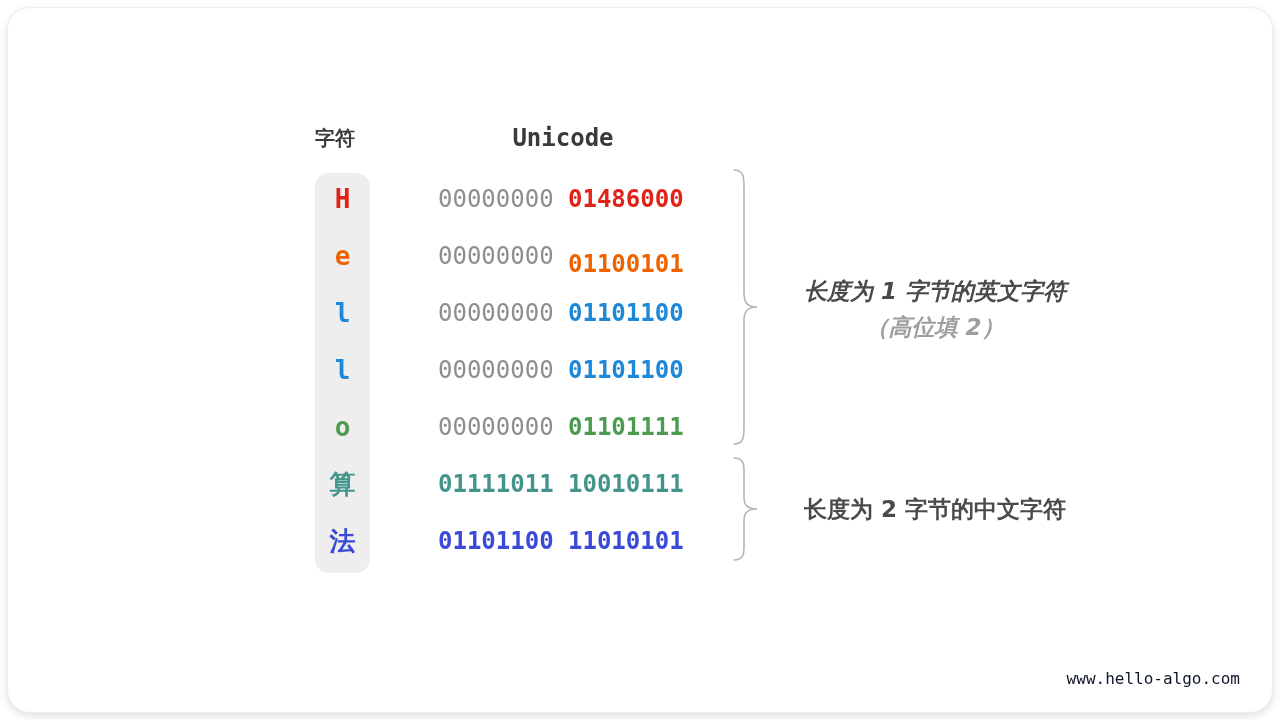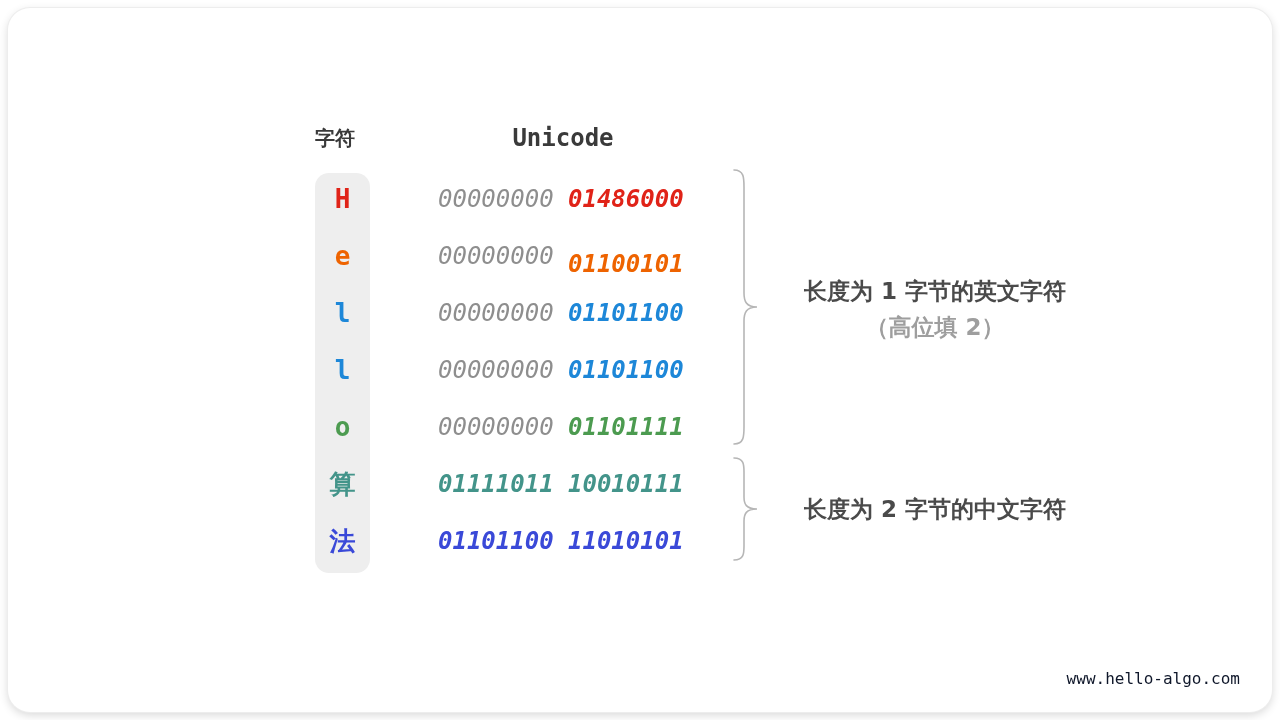--- a/index.html
+++ b/index.html
@@ -39,32 +39,31 @@
   .char-cell {
     position: absolute; left: 307px; width: 55px; height: 28px;
     line-height: 28px; text-align: center;
     font-family: "DejaVu Sans Mono", "DejaVu Sans", monospace;
     font-size: 26px; font-weight: 700;
   }
   .byte {
     position: absolute; height: 28px; line-height: 28px;
     font-family: "DejaVu Sans Mono", monospace;
     font-size: 24px;
-    font-style: italic;
   }
   .byte1 { left: 430px; }
   .byte2 { left: 560px; }
   .muted { color: #8e8e8e; font-weight: 400; }
   .bold  { font-weight: 700; }
 
   .brace { position: absolute; }
 
   .annotation-1 {
     left: 752px; top: 265px; width: 350px;
-    text-align: center; font-size: 23px; font-weight: 600;
+    text-align: center; font-size: 23px; font-weight: 600; font-style: italic;
   }
   .annotation-1 .line1 { line-height: 36px; color: #4a4a4a; }
   .annotation-1 .line2 { line-height: 36px; color: #9e9e9e; }
   .annotation-2 {
     left: 752px; top: 486px; width: 350px;
     text-align: center; font-size: 23px; font-weight: 600;
     line-height: 30px; color: #4a4a4a;
   }
 
   .watermark {

